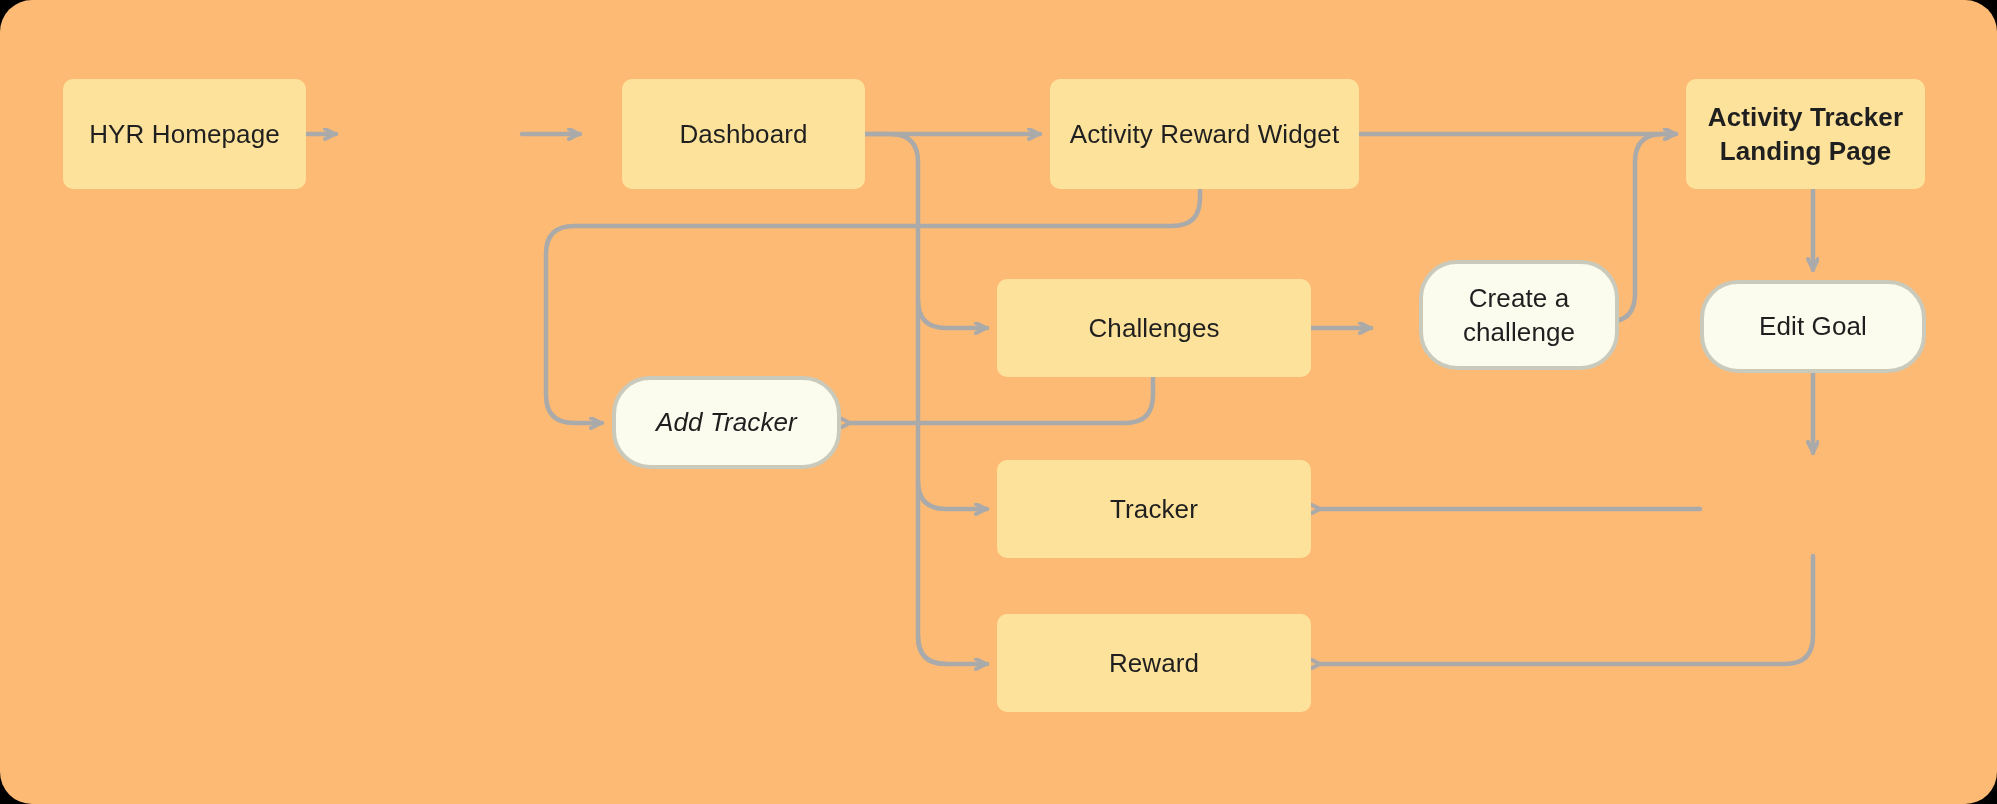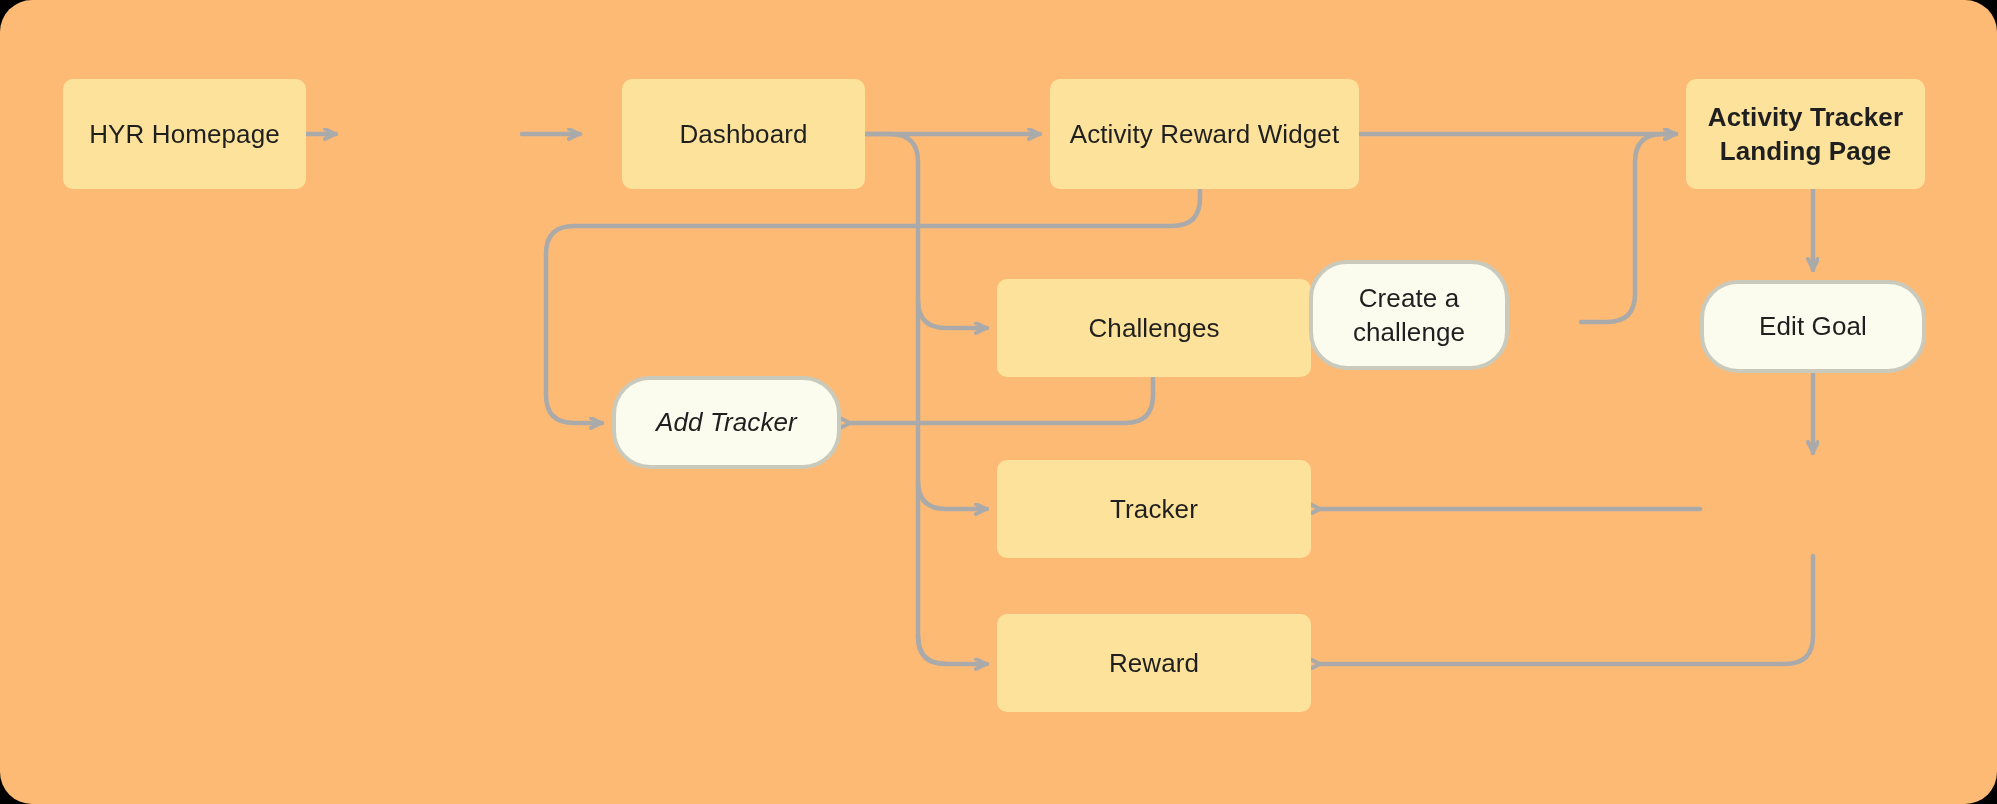--- a/index.html
+++ b/index.html
@@ -141,21 +141,21 @@
 
   <div class="node node-process" style="left:1686px; top:79px; width:239px; height:110px;font-weight:bold;">
     <span class="node-label">Activity Tracker
 Landing Page</span>
   </div>
 
   <div class="node node-process" style="left:997px; top:279px; width:314px; height:98px;">
     <span class="node-label">Challenges</span>
   </div>
 
-  <div class="node node-terminator" style="left:1309px; top:260px; width:200px; height:110px;">
+  <div class="node node-terminator" style="left:1419px; top:260px; width:200px; height:110px;">
     <span class="node-label">Create a
 challenge</span>
   </div>
 
   <div class="node node-terminator" style="left:1700px; top:280px; width:226px; height:93px;">
     <span class="node-label">Edit Goal</span>
   </div>
 
   <div class="node node-terminator" style="left:612px; top:376px; width:229px; height:93px;font-style:italic;">
     <span class="node-label">Add Tracker</span>

